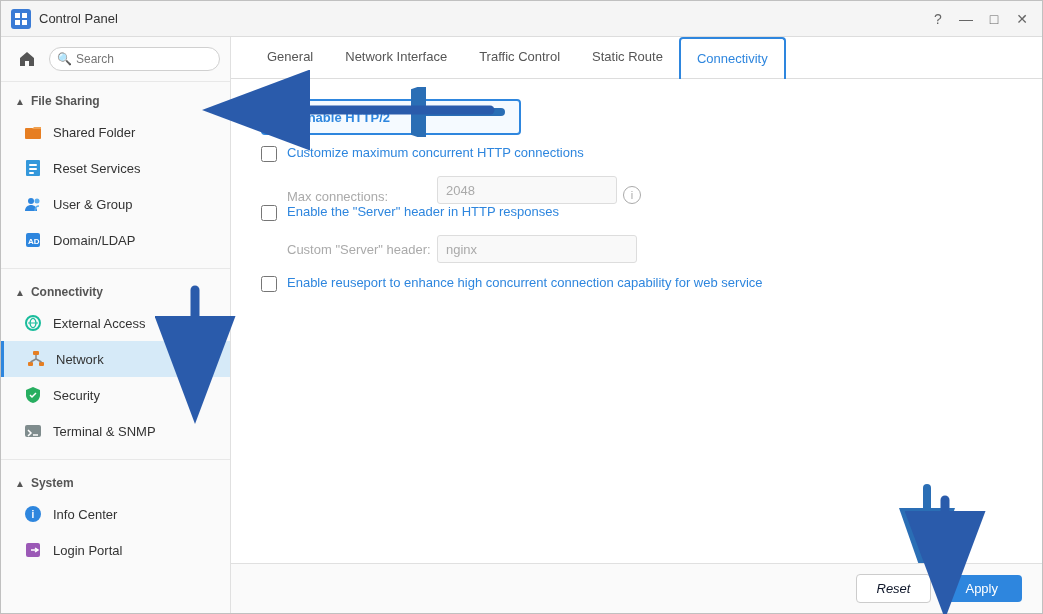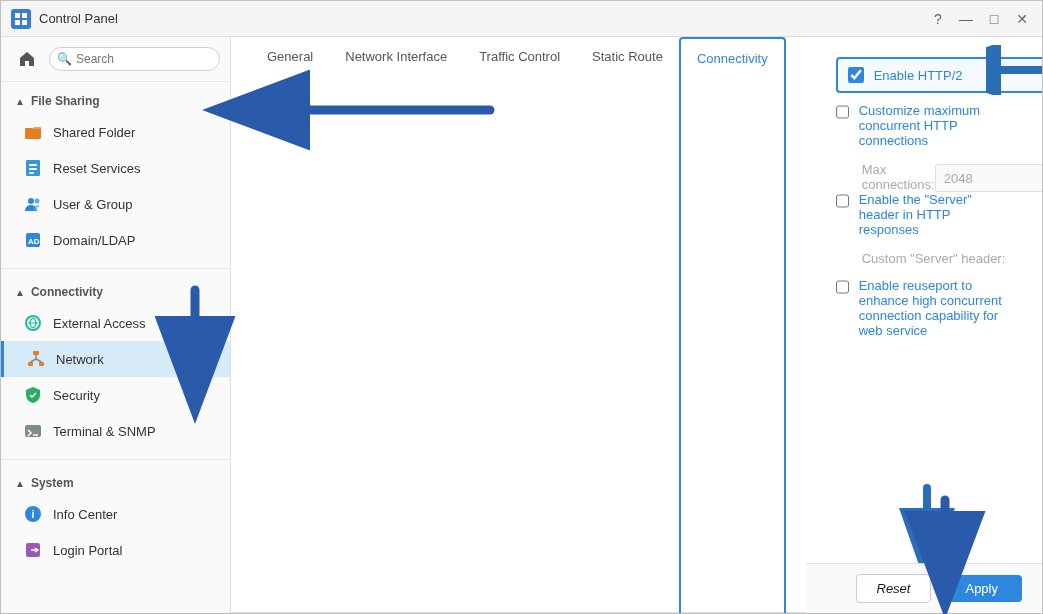--- a/index.html
+++ b/index.html
@@ -25,21 +25,21 @@
 
     .sidebar-section { padding: 6px 0; }
     .sidebar-section-header { display: flex; align-items: center; padding: 6px 14px; cursor: pointer; color: #555; font-size: 12px; font-weight: 600; }
     .sidebar-section-header .caret { margin-right: 6px; font-size: 10px; }
     .sidebar-item { display: flex; align-items: center; padding: 8px 14px 8px 22px; cursor: pointer; font-size: 13px; color: #333; }
     .sidebar-item.active { background: #d6eaf8; border-left: 3px solid #2e86de; }
     .sidebar-item .item-icon { width: 20px; height: 20px; margin-right: 10px; display: flex; align-items: center; justify-content: center; flex-shrink: 0; }
     .sidebar-item .item-label { font-size: 13px; }
 
     
-    .content { flex: 1; display: flex; flex-direction: row; background: #fff; overflow: hidden; }
+    .content { flex: 1; display: flex; flex-direction: column; background: #fff; overflow: hidden; }
 
     
     .tabs { display: flex; border-bottom: 1px solid #ddd; padding: 0 20px; background: #fff; }
     .tab { padding: 12px 16px; font-size: 13px; color: #555; cursor: pointer; border-bottom: 2px solid transparent; white-space: nowrap; }
     .tab.active { color: #2e86de; border-bottom: 2px solid #2e86de; font-weight: 500; border: 2px solid #2e86de; border-bottom: none; margin-bottom: -1px; border-radius: 4px 4px 0 0; }
 
     
     .panel { flex: 1; padding: 20px 30px; overflow-y: auto; }
 
     
@@ -244,21 +244,21 @@
               <polygon points="0 0, 10 3.5, 0 7" fill="#2a6eb5"></polygon>
             </marker>
           </defs>
           <path d="M90,25 L15,25" stroke="#2a6eb5" stroke-width="8" fill="none" marker-end="url(#arrowhead)" stroke-linecap="round"></path>
         </svg>
 
         <div class="panel">
 
           <div style="display:flex; align-items:center; padding:8px 10px; border:2px solid #2e86de; border-radius:4px; background:#f5faff; margin-bottom:10px; width:fit-content; min-width:260px;">
             <input type="checkbox" checked="" style="width: 16px; height: 16px; margin-right: 10px; accent-color: rgb(46, 134, 222); cursor: pointer;">
-            <span style="font-size:13px; color:#2e86de; font-weight:400;">Enable HTTP/2</span>
+            <span style="font-size:13px; color:#2e86de; font-weight:700;">Enable HTTP/2</span>
           </div>
 
 
           <div class="option-row">
             <input type="checkbox" style="width: 16px; height: 16px; margin-right: 10px; margin-top: 1px; cursor: pointer;">
             <span style="font-size:13px; color:#2e86de;">Customize maximum concurrent HTTP connections</span>
           </div>
 
           <div style="display:flex; align-items:flex-end; margin-left:26px;">
             <span style="font-size:13px; color:#aaa; width:150px;">Max connections:</span>
@@ -266,20 +266,21 @@
             <span style="margin-left:6px; color:#aaa; font-size:14px; cursor:pointer; width:18px; height:18px; border:1px solid #aaa; border-radius:50%; display:inline-flex; align-items:center; justify-content:center; font-size:11px;">i</span>
           </div>
 
           <div class="option-row">
             <input type="checkbox" style="width: 16px; height: 16px; margin-right: 10px; margin-top: 1px; cursor: pointer;">
             <span style="font-size:13px; color:#2e86de;">Enable the "Server" header in HTTP responses</span>
           </div>
 
           <div style="display:flex; align-items:center; margin-bottom:12px; margin-left:26px;">
             <span style="font-size:13px; color:#aaa; width:150px;">Custom "Server" header:</span>
+            <input type="text" style="height: 28px; border: 1px solid rgb(221, 221, 221); border-radius: 3px; padding: 0px 8px; font-size: 13px; color: rgb(170, 170, 170); background: rgb(249, 249, 249); width: 200px; outline: none;" value="nginx">
           </div>
 
           <div class="option-row">
             <input type="checkbox" style="width: 16px; height: 16px; margin-right: 10px; margin-top: 1px; cursor: pointer;">
             <span style="font-size:13px; color:#2e86de;">Enable reuseport to enhance high concurrent connection capability for web service</span>
           </div>
         </div>
 
         <svg style="position:absolute; bottom:50px; right:80px; pointer-events:none; z-index:10;" width="70" height="80" viewBox="0 0 70 80">
           <defs>

